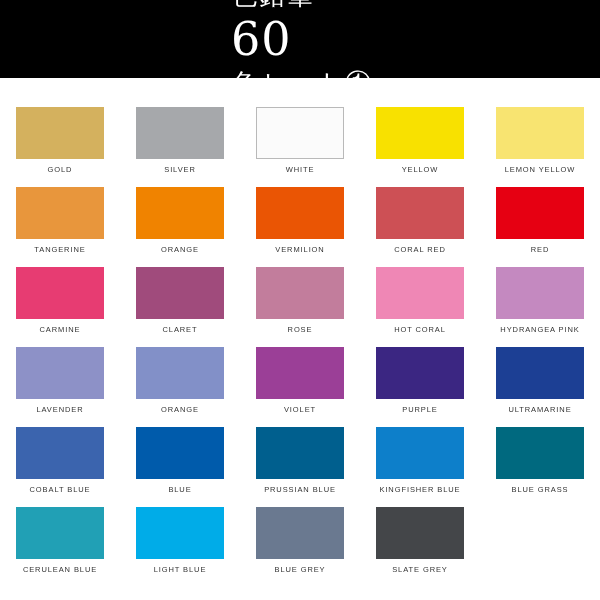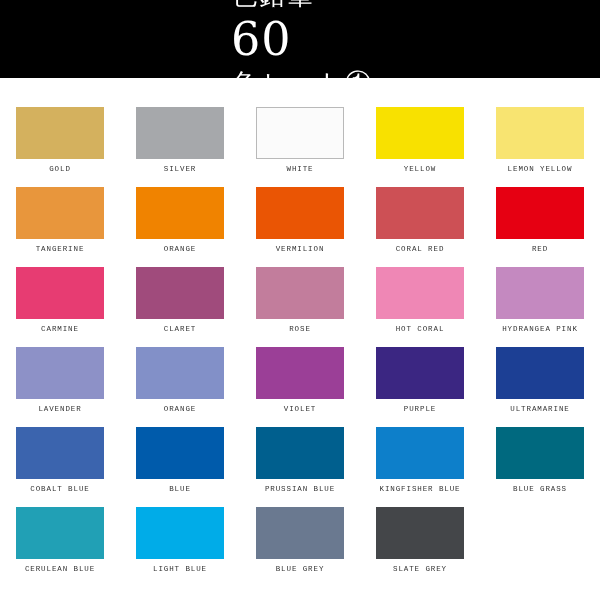--- a/index.html
+++ b/index.html
@@ -81,21 +81,21 @@
     width: 88px;
     height: 52px;
     box-sizing: border-box;
     margin-top: 11px;
   }
   .chip.bordered {
     border: 1px solid #b9b9b9;
   }
   .swatch-label {
     margin-top: 7px;
-    font-family: Liberation Mono, monospace;
+    font-family: Liberation Sans, sans-serif;
     font-size: 7.5px;
     letter-spacing: 0.9px;
     color: #333333;
     text-align: center;
     line-height: 1;
     white-space: nowrap;
   }
 </style>
 </head>
 <body>

